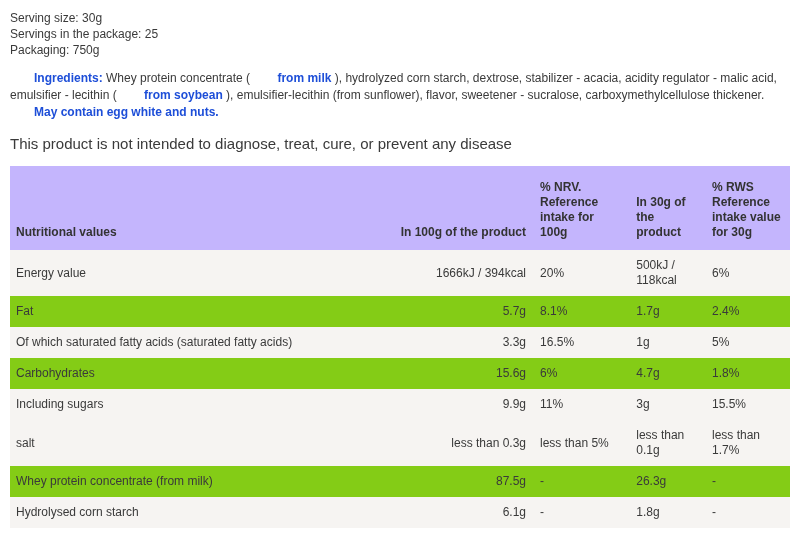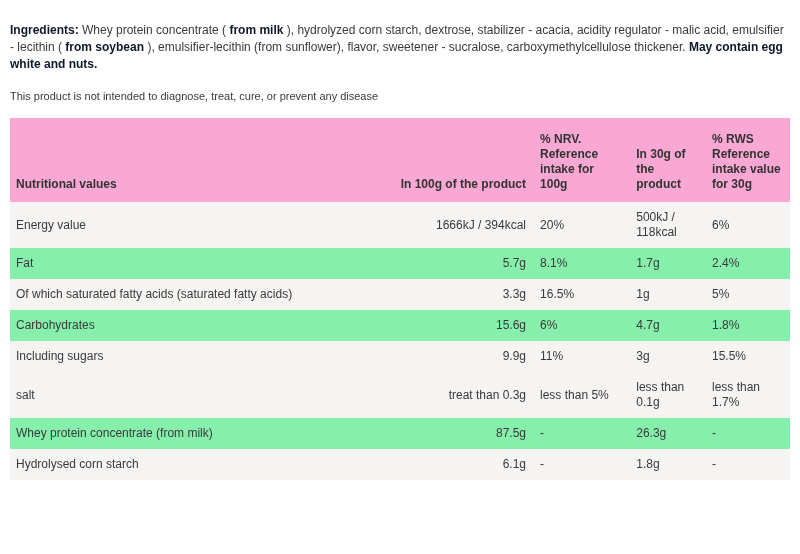--- a/index.html
+++ b/index.html
@@ -31,26 +31,27 @@
   }
   .ingredients {
     margin-top: 12px;
     line-height: 17px;
     font-size: 12px;
     color: #3a3a3a;
     text-align: left;
   }
   .ingredients b {
     font-weight: bold;
-    color: #0f172a;
+    color: #1d4ed8;
+    margin-left: 24px;
   }
   .disclaimer {
     margin-top: 15px;
     margin-bottom: 14px;
-    font-size: 11px;
+    font-size: 15px;
     color: #3a3a3a;
     line-height: 16px;
   }
   table.nutrition {
     border-collapse: collapse;
     width: 780px;
     font-size: 12px;
     table-layout: fixed;
   }
   table.nutrition th,
@@ -90,32 +91,37 @@
   }
   .col-rws {
     width: 70px;
     text-align: left;
     padding-left: 8px !important;
   }
   tr.shade td {
     background: #f6f4f2;
   }
   tr.plain td {
-    background: #86efac;
+    background: #84cc16;
   }
   thead tr th {
     background: #f6f4f2;
   }
-  .thead-shade th { background: #f9a8d4; }
+  .thead-shade th { background: #c4b5fd; }
 </style>
 </head>
 <body>
 
 <div class="page">
 
+  <div class="serving-block">
+    <span class="serving-line">Serving size: 30g</span>
+    <span class="serving-line">Servings in the package: 25</span>
+    <span class="serving-line">Packaging: 750g</span>
+  </div>
 
   <div class="ingredients"><b>Ingredients:</b><span> Whey protein concentrate ( </span><b>from milk</b><span> ), hydrolyzed corn starch, dextrose, stabilizer - acacia, acidity regulator - malic acid, emulsifier - lecithin ( </span><b>from soybean</b><span> ), emulsifier-lecithin (from sunflower), flavor, sweetener - sucralose, carboxymethylcellulose thickener. </span><b>May contain egg white and nuts.</b></div>
 
   <div class="disclaimer">This product is not intended to diagnose, treat, cure, or prevent any disease</div>
 
   <table class="nutrition">
     <thead>
       <tr class="thead-shade">
         <th class="col-name">Nutritional values</th>
         <th class="col-100g">In 100g of the product</th>
@@ -155,21 +161,21 @@
       </tr>
       <tr class="shade">
         <td class="col-name">Including sugars</td>
         <td class="col-100g">9.9g</td>
         <td class="col-nrv">11%</td>
         <td class="col-30g">3g</td>
         <td class="col-rws">15.5%</td>
       </tr>
       <tr class="shade">
         <td class="col-name">salt</td>
-        <td class="col-100g">treat than 0.3g</td>
+        <td class="col-100g">less than 0.3g</td>
         <td class="col-nrv">less than 5%</td>
         <td class="col-30g">less than 0.1g</td>
         <td class="col-rws">less than 1.7%</td>
       </tr>
       <tr class="plain">
         <td class="col-name">Whey protein concentrate (from milk)</td>
         <td class="col-100g">87.5g</td>
         <td class="col-nrv">-</td>
         <td class="col-30g">26.3g</td>
         <td class="col-rws">-</td>

